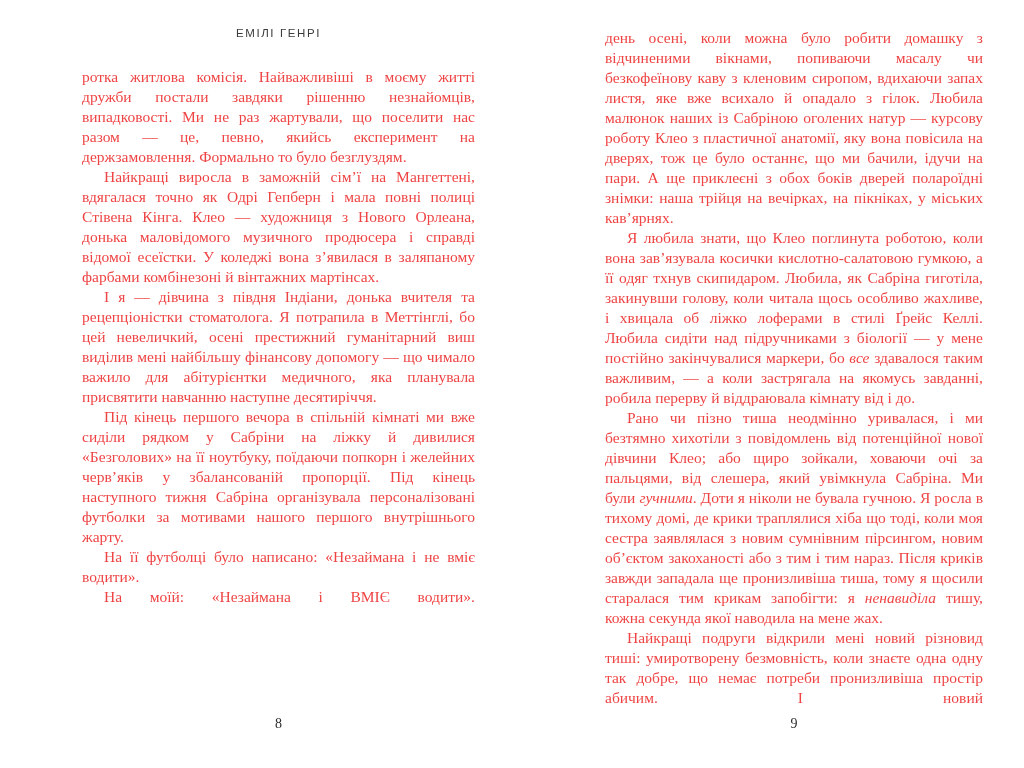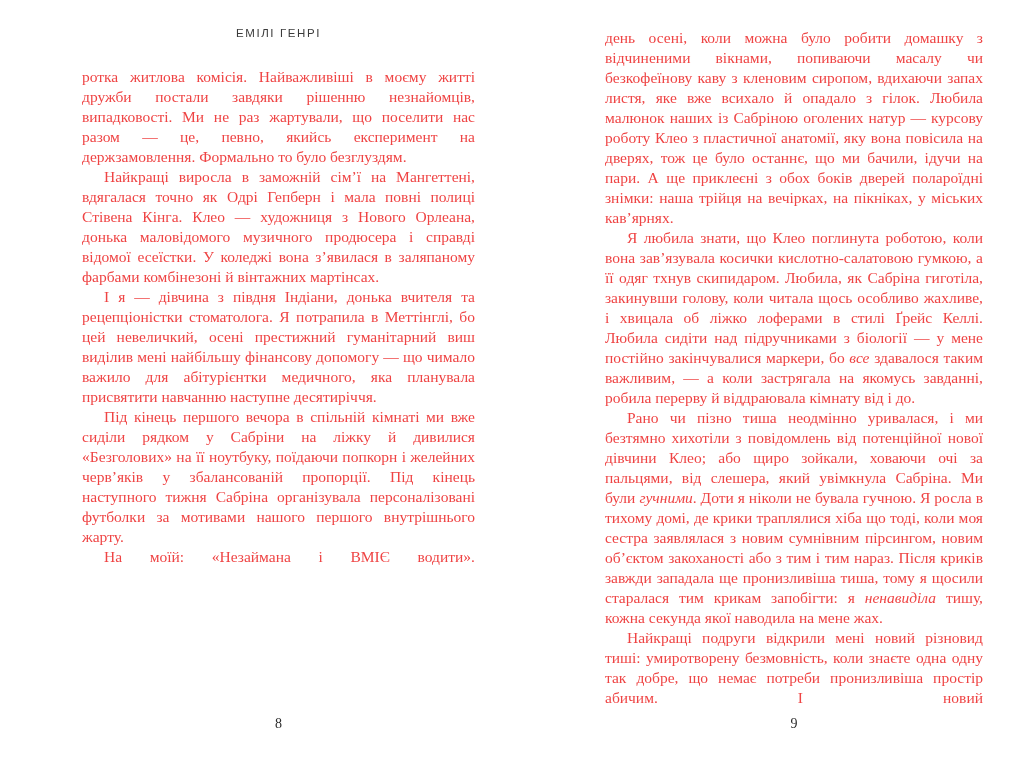--- a/index.html
+++ b/index.html
@@ -67,20 +67,21 @@
 
 <div class="spread">
 
   <section class="page page--left">
     <div class="running-header">ЕМІЛІ ГЕНРІ</div>
     <div class="page-body">
         <p class="no-indent"><span>ротка житлова комісія. Найважливіші в моєму житті дружби постали завдяки рішенню незнайомців, випадковості. Ми не раз жартували, що поселити нас разом — це, певно, якийсь експеримент на держзамовлення. Формально то було безглуздям.</span></p>
         <p><span>Найкращі виросла в заможній сім’ї на Мангеттені, вдягалася точно як Одрі Гепберн і мала повні полиці Стівена Кінга. Клео — художниця з Нового Орлеана, донька маловідомого музичного продюсера і справді відомої есеїстки. У коледжі вона з’явилася в заляпаному фарбами комбінезоні й вінтажних мартінсах.</span></p>
         <p><span>І я — дівчина з півдня Індіани, донька вчителя та рецепціоністки стоматолога. Я потрапила в Меттінглі, бо цей невеличкий, осені престижний гуманітарний виш виділив мені найбільшу фінансову допомогу — що чимало важило для абітурієнтки медичного, яка планувала присвятити навчанню наступне десятиріччя.</span></p>
         <p><span>Під кінець першого вечора в спільній кімнаті ми вже сиділи рядком у Сабріни на ліжку й дивилися «Безголових» на її ноутбуку, поїдаючи попкорн і желейних черв’яків у збалансованій пропорції. Під кінець наступного тижня Сабріна організувала персоналізовані футболки за мотивами нашого першого внутрішнього жарту.</span></p>
+        <p><span>На її футболці було написано: «Незаймана і не вміє водити».</span></p>
         <p><span>На моїй: «Незаймана і ВМІЄ водити».</span></p>
       </div>
     <div class="page-number">8</div>
   </section>
 
   <section class="page page--right">
     <div class="page-body">
         <p class="no-indent"><span>день осені, коли можна було робити домашку з відчиненими вікнами, попиваючи масалу чи безкофеїнову каву з кленовим сиропом, вдихаючи запах листя, яке вже всихало й опадало з гілок. Любила малюнок наших із Сабріною оголених натур — курсову роботу Клео з пластичної анатомії, яку вона повісила на дверях, тож це було останнє, що ми бачили, ідучи на пари. А ще приклеєні з обох боків дверей полароїдні знімки: наша трійця на вечірках, на пікніках, у міських кав’ярнях.</span></p>
         <p><span>Я любила знати, що Клео поглинута роботою, коли вона зав’язувала косички кислотно-салатовою гумкою, а її одяг тхнув скипидаром. Любила, як Сабріна гиготіла, закинувши голову, коли читала щось особливо жахливе, і хвицала об ліжко лоферами в стилі Ґрейс Келлі. Любила сидіти над підручниками з біології — у мене постійно закінчувалися маркери, бо </span><em>все</em><span> здавалося таким важливим, — а коли застрягала на якомусь завданні, робила перерву й віддраювала кімнату від і до.</span></p>
         <p><span>Рано чи пізно тиша неодмінно уривалася, і ми безтямно хихотіли з повідомлень від потенційної нової дівчини Клео; або щиро зойкали, ховаючи очі за пальцями, від слешера, який увімкнула Сабріна. Ми були </span><em>гучними</em><span>. Доти я ніколи не бувала гучною. Я росла в тихому домі, де крики траплялися хіба що тоді, коли моя сестра заявлялася з новим сумнівним пірсингом, новим об’єктом закоханості або з тим і тим нараз. Після криків завжди западала ще пронизливіша тиша, тому я щосили старалася тим крикам запобігти: я </span><em>ненавиділа</em><span> тишу, кожна секунда якої наводила на мене жах.</span></p>

